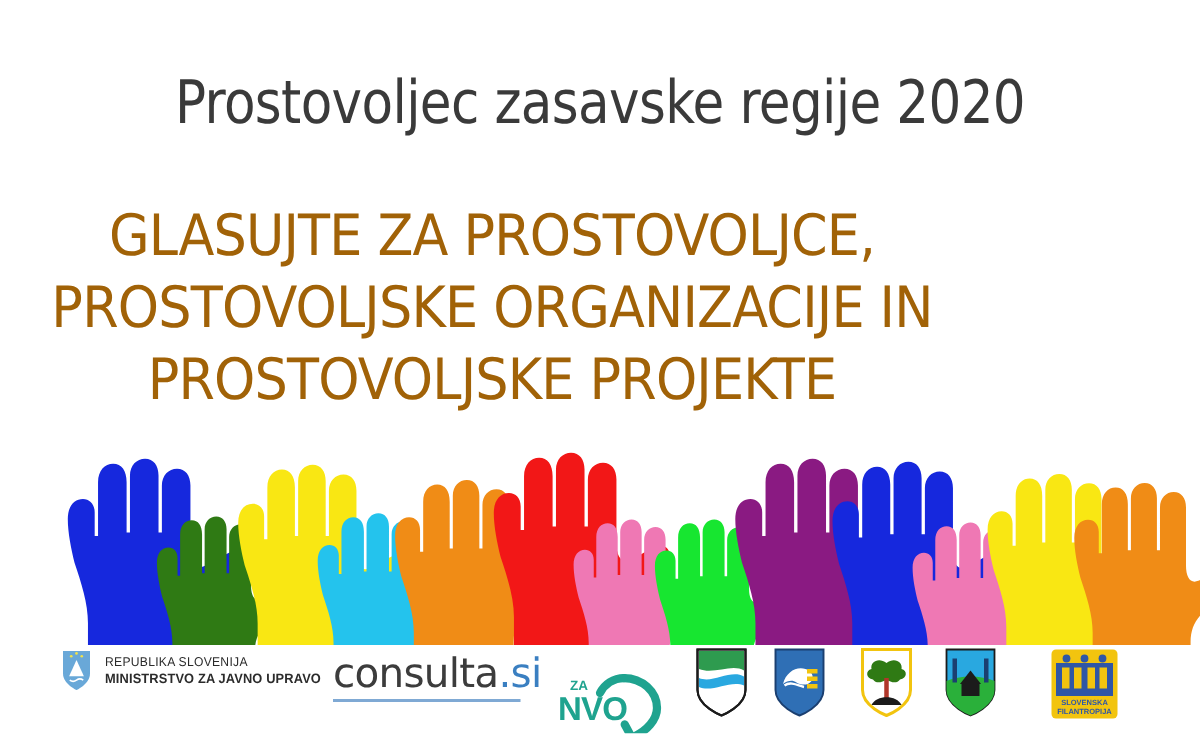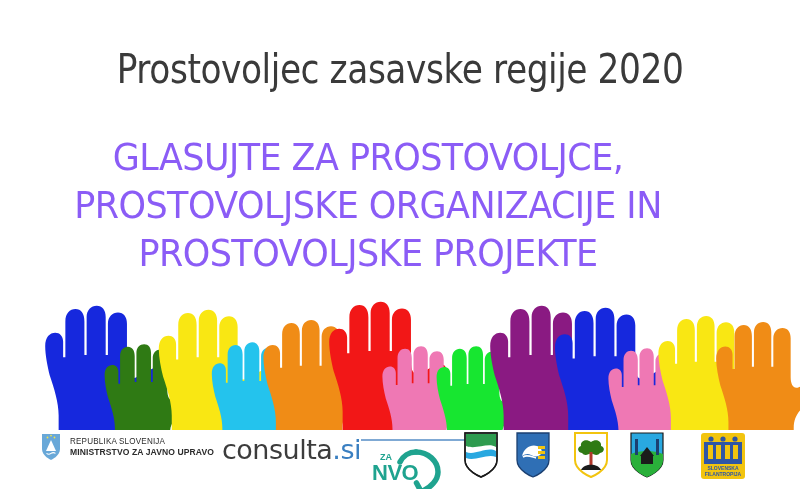--- a/index.html
+++ b/index.html
@@ -35,27 +35,26 @@
     white-space: nowrap;
   }
 
   
   .headline {
     position: absolute;
     left: 0;
     top: 133px;
     width: 656px;
     text-align: center;
-    color: #8b5cf6;
+    color: #a16207;
     font-family: "DejaVu Sans", sans-serif;
     font-weight: 400;
     font-size: 40px;
     line-height: 48px;
     letter-spacing: -0.6px;
-    padding-left: 40px;
   }
   .headline .hl-line {
     display: block;
     white-space: nowrap;
     transform: scaleX(0.92);
   }
   .headline .hl-line.l1 { font-size: 38px; }
   .headline .hl-line.l2 { font-size: 38px; }
   .headline .hl-line.l3 { font-size: 38px; }
 
@@ -100,20 +99,21 @@
     font-size: 9px;
     font-weight: bold;
     letter-spacing: 0.1px;
     transform: scaleX(0.95);
     transform-origin: left center;
   }
 
   .consulta-logo {
     left: 222px;
     top: 8px;
+    flex-direction: column;
     align-items: flex-start;
   }
   .consulta-word {
     font-family: "DejaVu Sans", sans-serif;
     font-size: 27px;
     color: #3c3c3c;
     letter-spacing: -0.5px;
     line-height: 1;
   }
   .consulta-word .si { color: #3a7fc1; }

